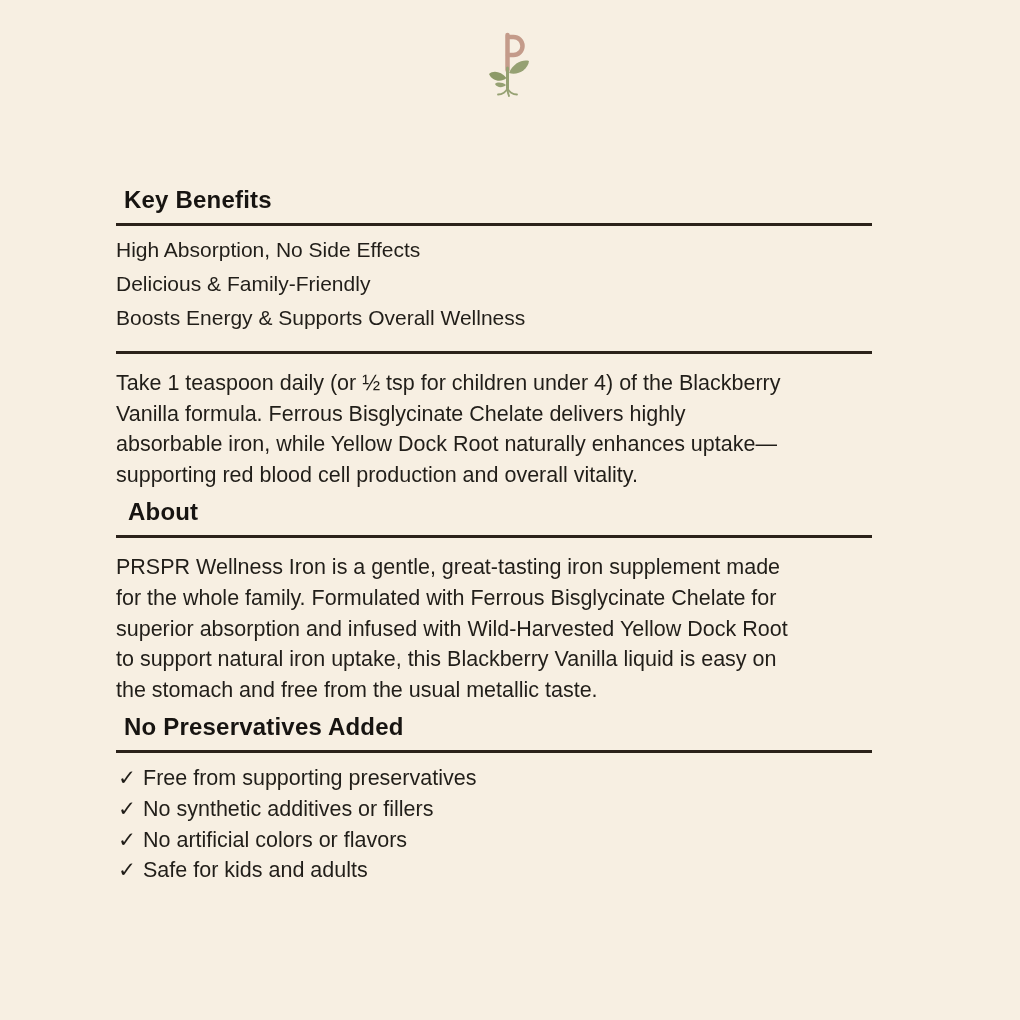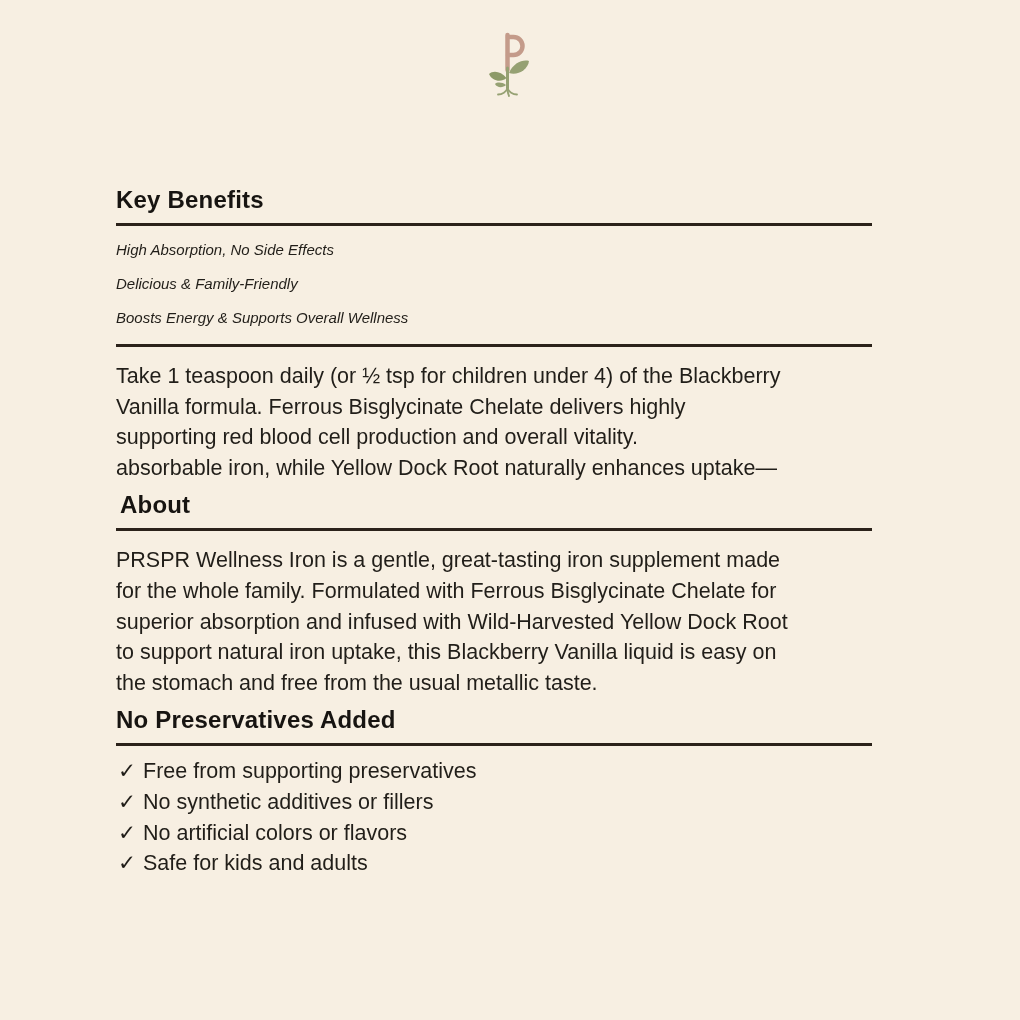--- a/index.html
+++ b/index.html
@@ -21,43 +21,42 @@
   }
   .logo-wrap svg {
     display: block;
   }
   .content {
     margin-left: 116px;
     width: 756px;
   }
   .section { margin: 0; padding: 0; }
   .section-title {
-    margin: 0;
+    margin: 8px;
     font-size: 24px;
     line-height: 28px;
     font-weight: bold;
     color: #171411;
     letter-spacing: 0.2px;
   }
   .section-title.indented { padding-left: 4px; }
   .first-section { margin-top: 88px; }
   .divider {
     border: none;
     height: 3px;
     background: #2b221a;
     margin: 9px 0 0 0;
     width: 756px;
   }
   .benefit-list {
-    margin: 7px 0 9px 0;
+    margin: 7px 0 16px 0;
     padding: 0;
     list-style: none;
-    font-size: 15px;
+    font-size: 21px;
     line-height: 34px;
-    font-style: italic;
   }
   .paragraph {
     margin: 14px 0 0 0;
     font-size: 21.5px;
     line-height: 30.6px;
   }
   .paragraph .line { white-space: nowrap; }
   .section-gap { margin-top: 8px; }
   .check-list {
     margin: 10px 0 0 0;
@@ -106,22 +105,22 @@
       <li>Delicious &amp; Family-Friendly</li>
       <li>Boosts Energy &amp; Supports Overall Wellness</li>
     </ul>
   </section>
 
   <section class="section section-gap">
     <hr class="divider">
     <div class="paragraph">
       <div class="line">Take 1 teaspoon daily (or ½ tsp for children under 4) of the Blackberry</div>
       <div class="line">Vanilla formula. Ferrous Bisglycinate Chelate delivers highly</div>
+      <div class="line">absorbable iron, while Yellow Dock Root naturally enhances uptake—</div>
       <div class="line">supporting red blood cell production and overall vitality.</div>
-      <div class="line">absorbable iron, while Yellow Dock Root naturally enhances uptake—</div>
     </div>
   </section>
 
   <section class="section section-gap">
     <h2 class="section-title indented">About</h2>
     <hr class="divider">
     <div class="paragraph">
       <div class="line">PRSPR Wellness Iron is a gentle, great-tasting iron supplement made</div>
       <div class="line">for the whole family. Formulated with Ferrous Bisglycinate Chelate for</div>
       <div class="line">superior absorption and infused with Wild-Harvested Yellow Dock Root</div>

